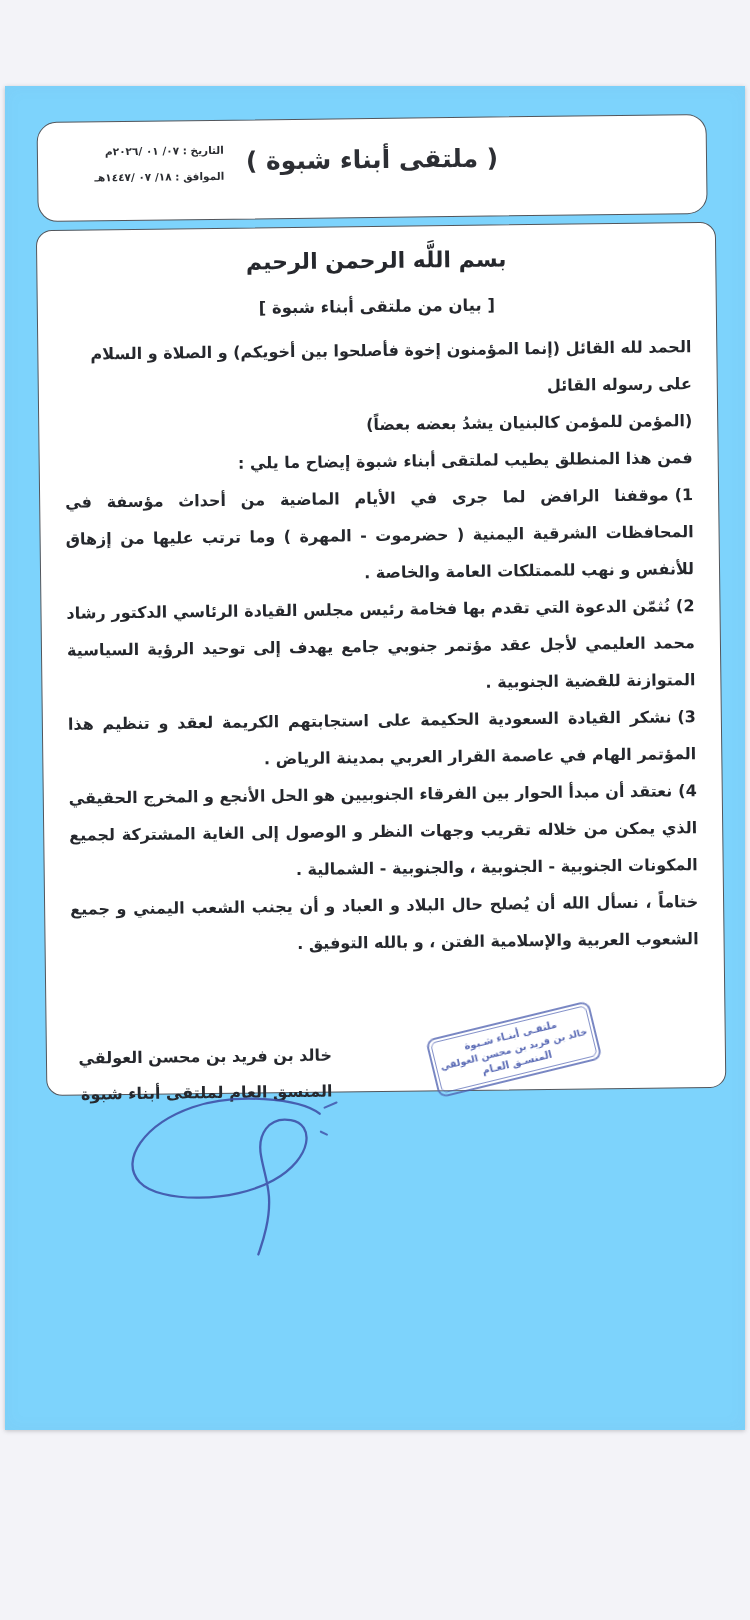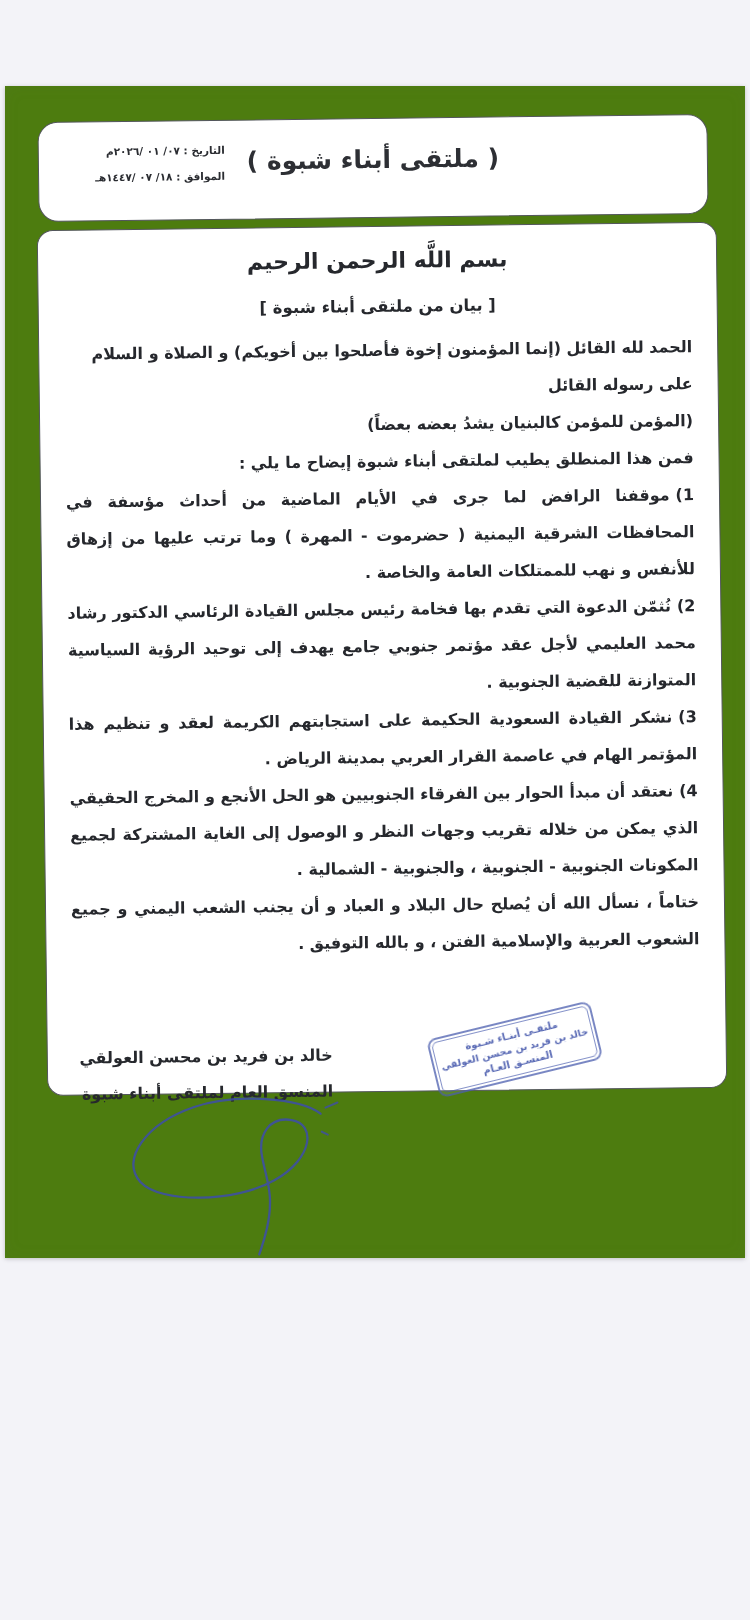--- a/index.html
+++ b/index.html
@@ -6,22 +6,22 @@
   body{
     width:750px;height:1620px;overflow:hidden;
     background:#f3f3f8;
     font-family:"DejaVu Sans","Liberation Sans",sans-serif;
     -webkit-font-smoothing:antialiased;
   }
   .canvas{position:relative;width:750px;height:1620px;}
 
   
   .paper{
-    position:absolute;left:5px;top:86px;width:740px;height:1172px;
-    background:#4d7c0f;
+    position:absolute;left:5px;top:86px;width:740px;height:1344px;
+    background:#7dd3fc;
     box-shadow:0 1px 4px rgba(60,60,70,.28), inset 0 0 18px rgba(120,120,130,.05);
   }
   .tilt{position:absolute;inset:0;transform:rotate(-0.7deg);transform-origin:50% 42%;}
 
   
   .header-box{
     position:absolute;left:38px;top:32px;width:668px;height:98px;
     border:1.6px solid #53565c;border-radius:20px;
     background:#fff;
   }

